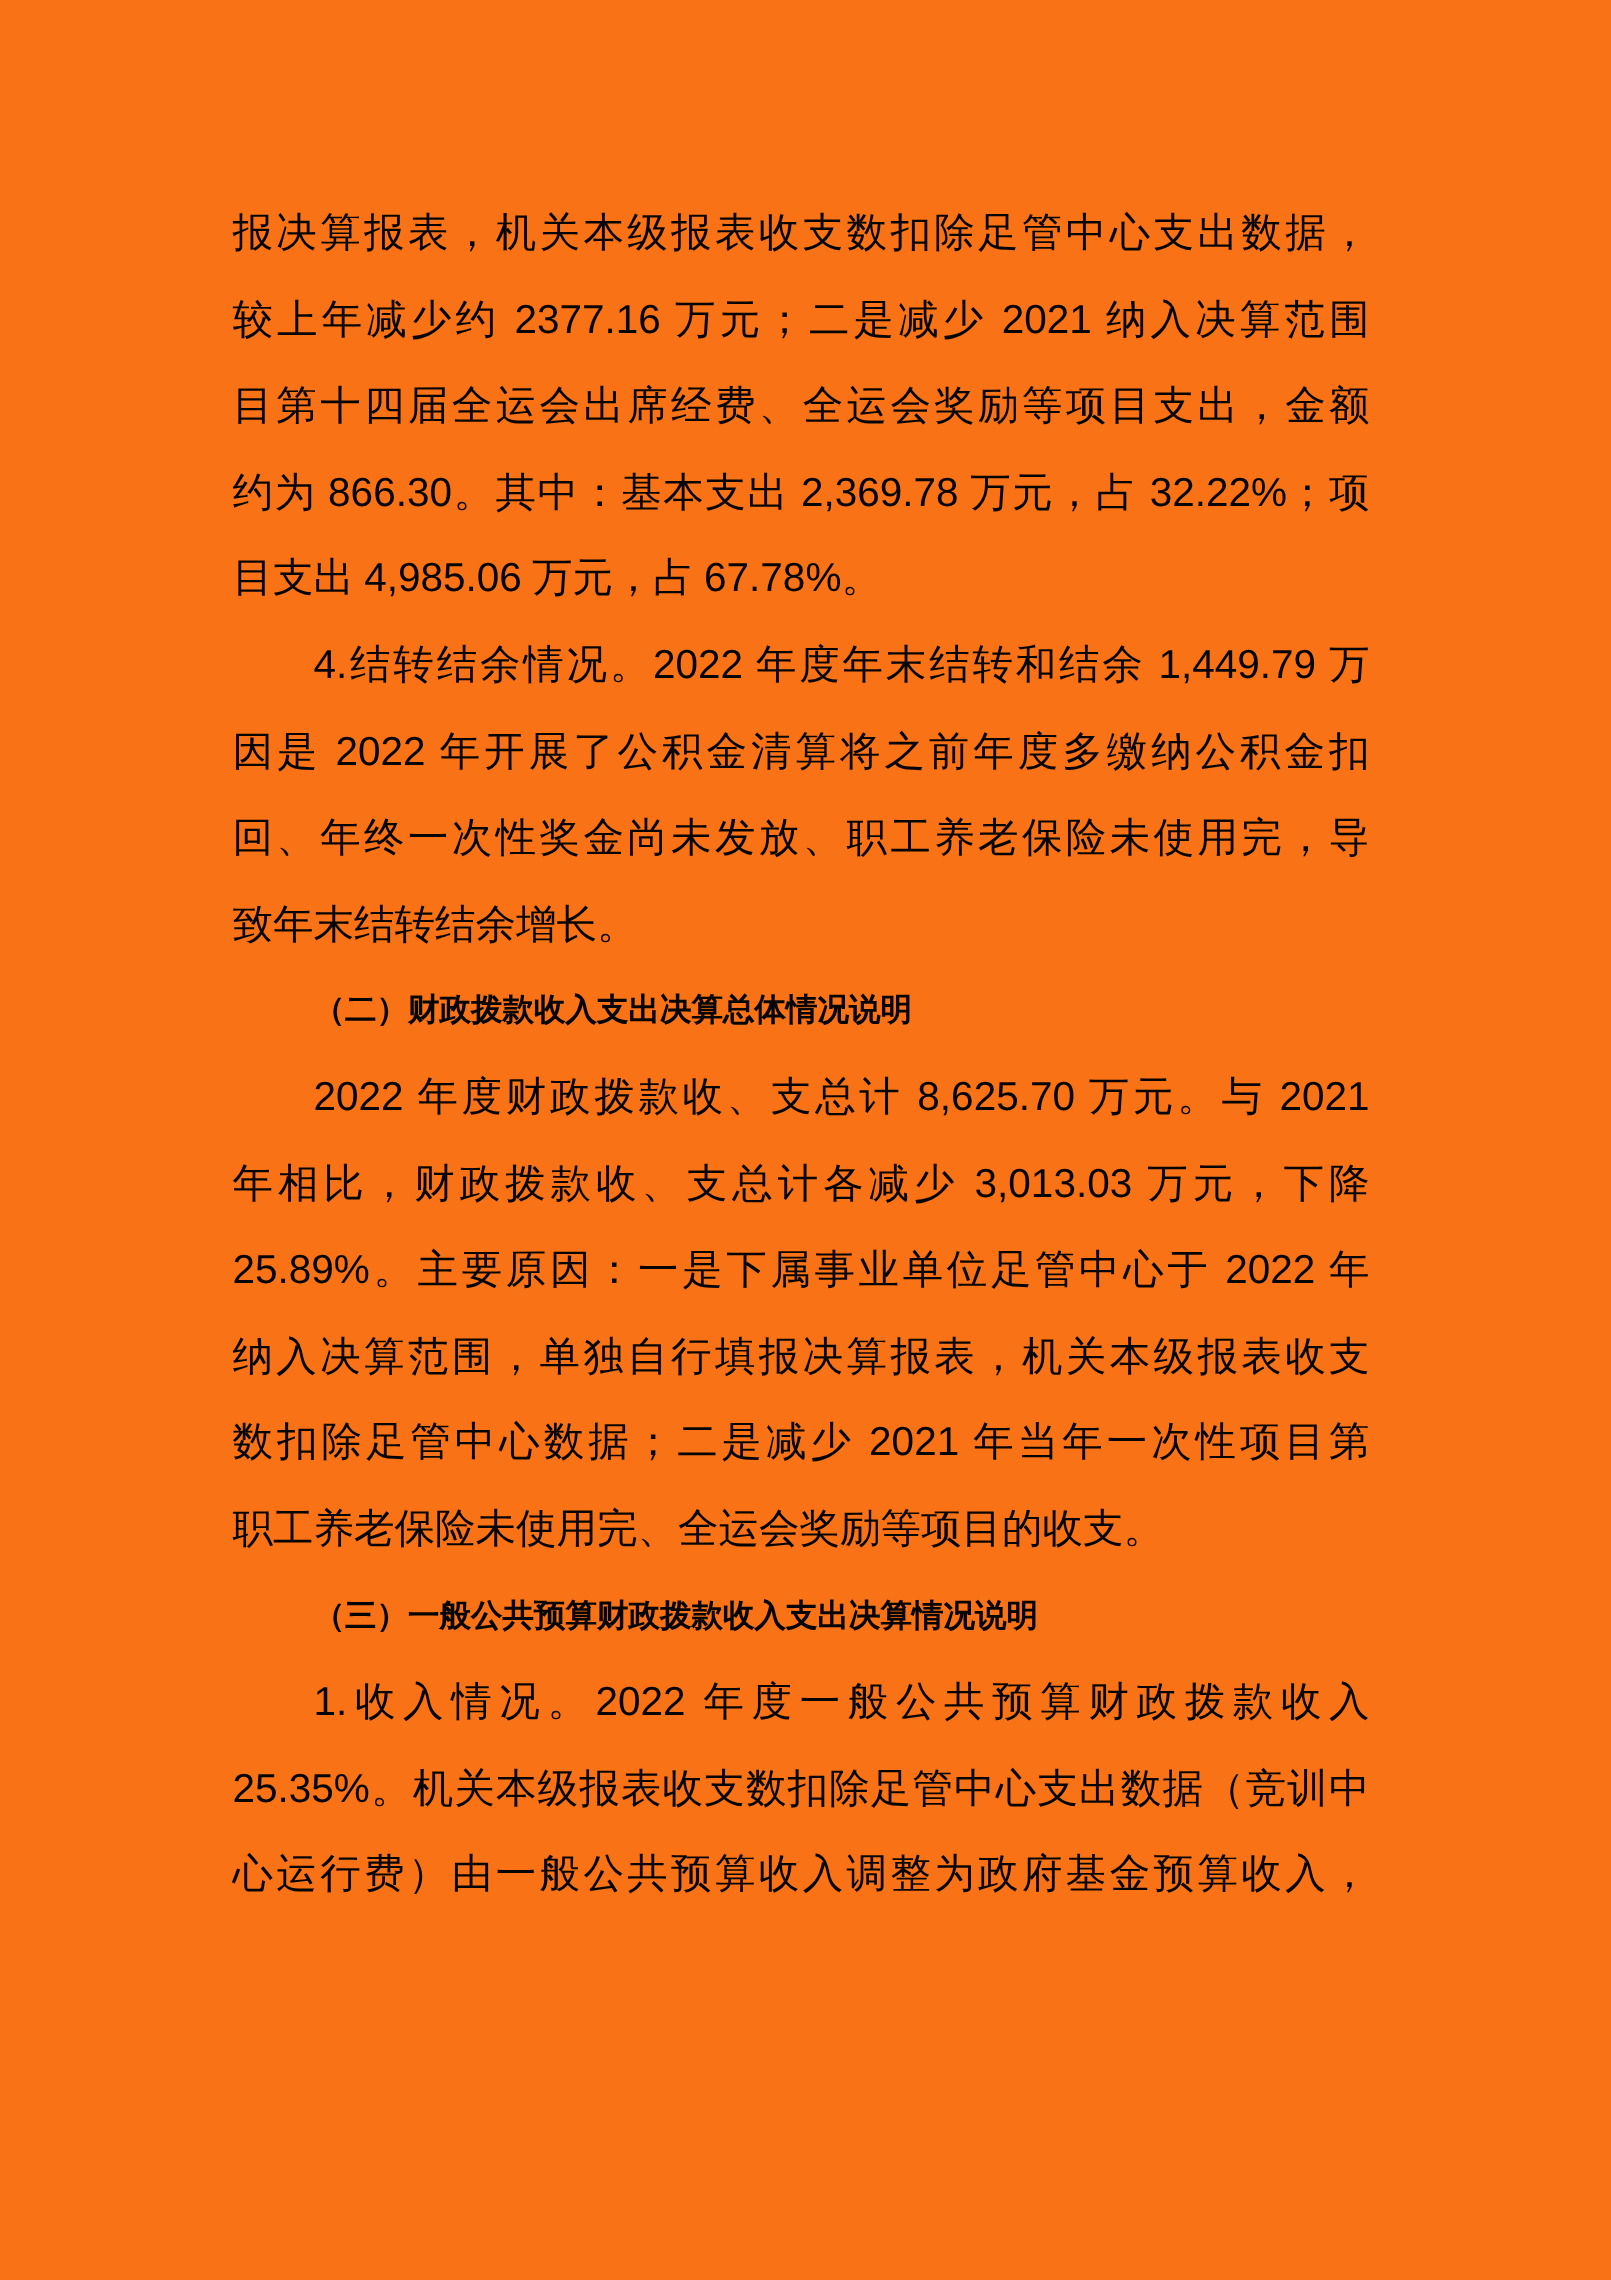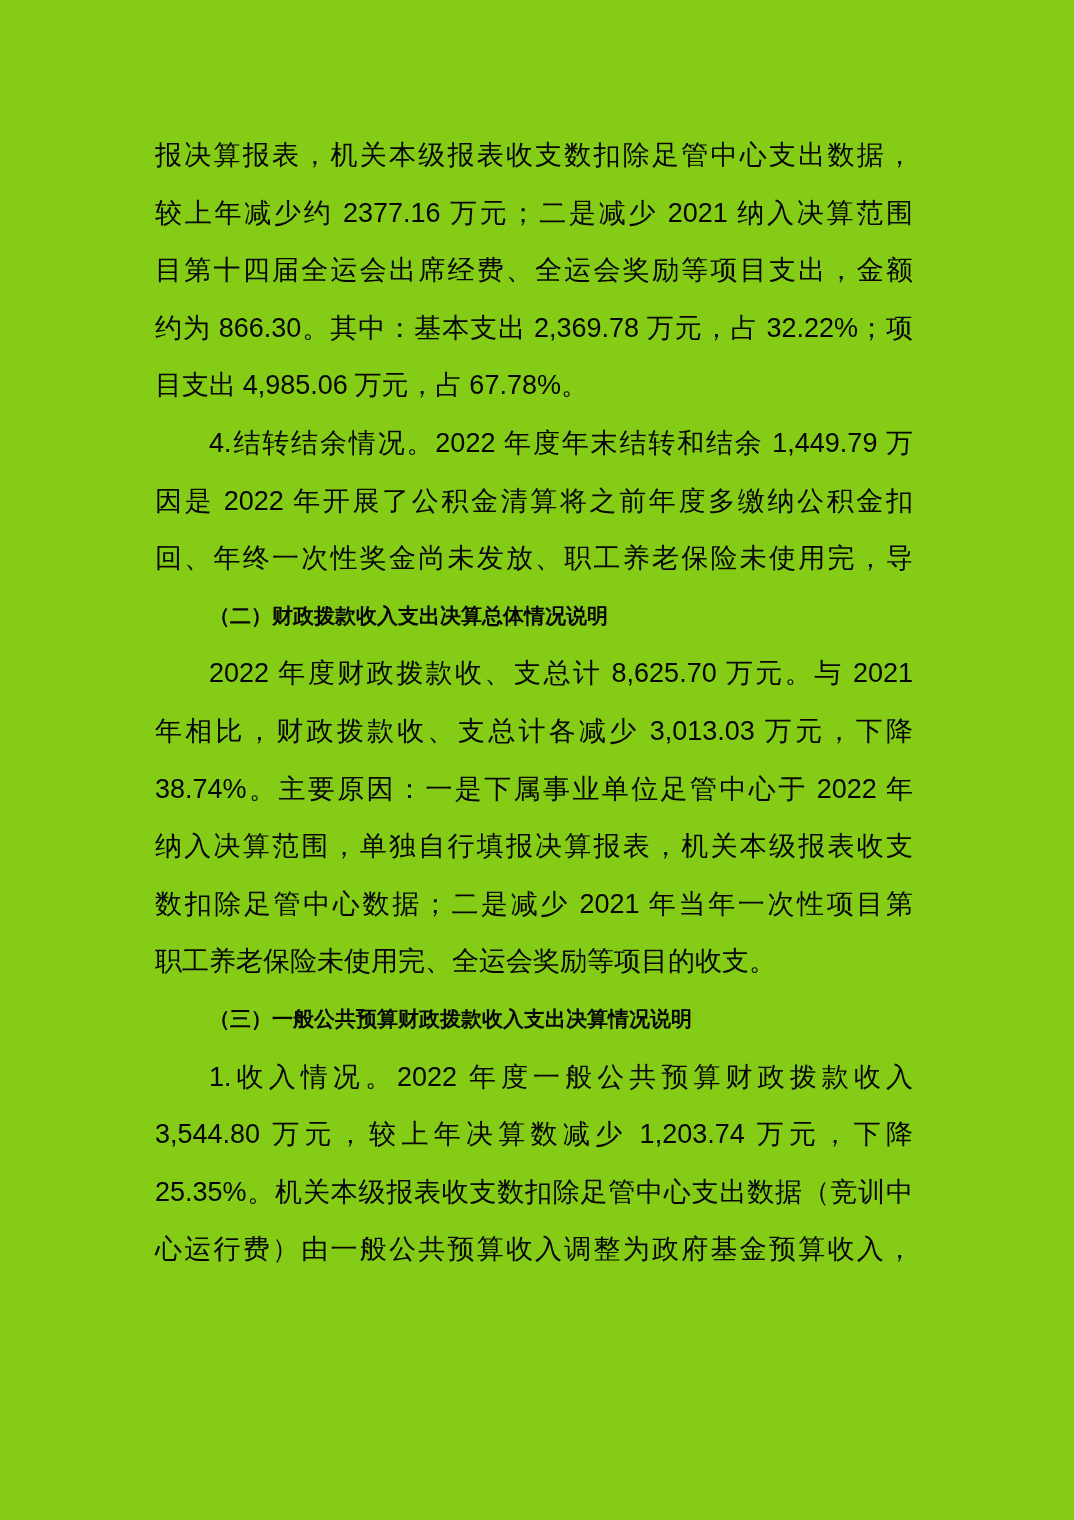--- a/index.html
+++ b/index.html
@@ -4,21 +4,21 @@
 <style>
   html, body {
     margin: 0;
     padding: 0;
     background: #ffffff;
   }
   .page {
     position: relative;
     width: 1074px;
     height: 1520px;
-    background: #84cc16;
+    background: #f97316;
     color: #000000;
     font-family: "Liberation Serif", serif;
     overflow: hidden;
   }
   .text-block {
     position: absolute;
     left: 155px;
     top: 127px;
     width: 758px;
   }
@@ -57,26 +57,26 @@
 <div class="page">
   <div class="text-block">
       <div class="line"><span>报决算报表，机关本级报表收支数扣除足管中心支出数据，</span></div>
       <div class="line"><span>较上年减少约 </span><span class="num-serif">2377.16</span><span> 万元；二是减少 </span><span class="num-serif">2021</span><span> 纳入决算范围</span></div>
       <div class="line"><span>目第十四届全运会出席经费、全运会奖励等项目支出，金额</span></div>
       <div class="line"><span>约为 </span><span class="num-serif">866.30</span><span>。其中：基本支出 </span><span class="num-serif">2,369.78</span><span> 万元，占 </span><span class="num-serif">32.22%</span><span>；项</span></div>
       <div class="line last"><span>目支出 </span><span class="num-serif">4,985.06</span><span> 万元，占 </span><span class="num-serif">67.78%</span><span>。</span></div>
       <div class="line indent"><span class="num-sans">4.</span><span>结转结余情况。</span><span class="num-sans">2022</span><span> 年度年末结转和结余 </span><span class="num-sans">1,449.79</span><span> 万</span></div>
       <div class="line"><span>因是 </span><span class="num-sans">2022</span><span> 年开展了公积金清算将之前年度多缴纳公积金扣</span></div>
       <div class="line"><span>回、年终一次性奖金尚未发放、职工养老保险未使用完，导</span></div>
+      <div class="line last"><span>致年末结转结余增长。</span></div>
       <div class="line indent heading"><span>（二）财政拨款收入支出决算总体情况说明</span></div>
       <div class="line indent"><span class="num-serif">2022</span><span> 年度财政拨款收、支总计 </span><span class="num-serif">8,625.70</span><span> 万元。与 </span><span class="num-serif">2021</span></div>
       <div class="line"><span>年相比，财政拨款收、支总计各减少 </span><span class="num-serif">3,013.03</span><span> 万元，下降</span></div>
-      <div class="line"><span class="num-serif">38.74%</span><span>。主要原因：一是下属事业单位足管中心于 </span><span class="num-serif">2022</span><span> 年</span></div>
+      <div class="line"><span class="num-serif">25.89%</span><span>。主要原因：一是下属事业单位足管中心于 </span><span class="num-serif">2022</span><span> 年</span></div>
       <div class="line"><span>纳入决算范围，单独自行填报决算报表，机关本级报表收支</span></div>
       <div class="line"><span>数扣除足管中心数据；二是减少 </span><span class="num-serif">2021</span><span> 年当年一次性项目第</span></div>
       <div class="line last"><span>职工养老保险未使用完、全运会奖励等项目的收支。</span></div>
       <div class="line indent heading"><span>（三）一般公共预算财政拨款收入支出决算情况说明</span></div>
       <div class="line indent"><span class="num-serif">1.</span><span>收入情况。</span><span class="num-serif">2022</span><span> 年度一般公共预算财政拨款收入</span></div>
-      <div class="line"><span class="num-serif">3,544.80</span><span> 万元，较上年决算数减少 </span><span class="num-serif">1,203.74</span><span> 万元，下降</span></div>
       <div class="line"><span class="num-serif">25.35%</span><span>。机关本级报表收支数扣除足管中心支出数据（竞训中</span></div>
       <div class="line"><span>心运行费）由一般公共预算收入调整为政府基金预算收入，</span></div>
     </div>
 </div>
 
 </body></html>

